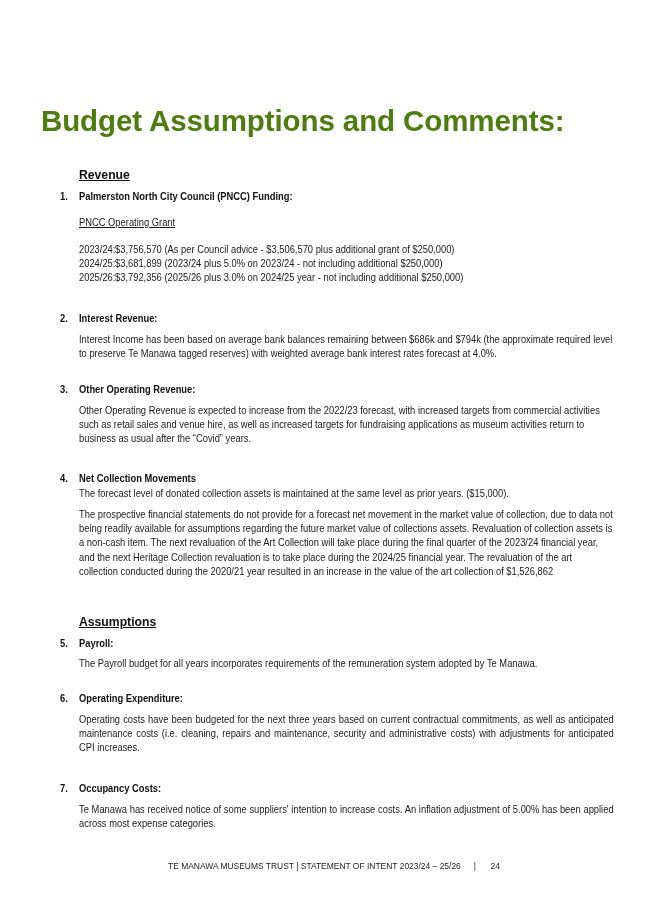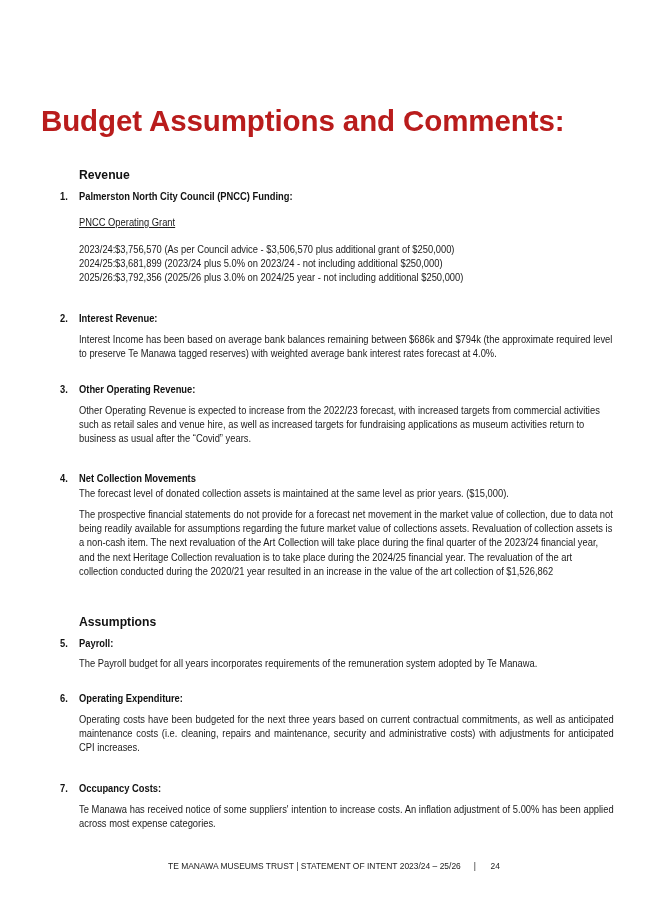--- a/index.html
+++ b/index.html
@@ -4,27 +4,27 @@
 <style>
   html, body { margin: 0; padding: 0; background: #ffffff; }
   body {
     width: 645px; height: 912px; position: relative; overflow: hidden;
     font-family: "Liberation Sans Narrow", "Liberation Sans", sans-serif;
     color: #111;
   }
   .page-title {
     position: absolute; left: 41px; top: 104px;
     font-family: "Liberation Sans", sans-serif;
-    font-weight: bold; font-size: 29.5px; letter-spacing: -0.1px; color: #b91c1c;
+    font-weight: bold; font-size: 29.5px; letter-spacing: -0.1px; color: #4d7c0f;
     white-space: nowrap;
   }
   .section-heading {
     position: absolute; left: 79px;
     font-family: "Liberation Sans", sans-serif;
-    font-weight: bold; font-size: 12.2px; color: #111;
+    font-weight: bold; font-size: 12.2px; text-decoration: underline; color: #111;
   }
   .item-num {
     position: absolute; left: 60px;
     font-family: "Liberation Sans", sans-serif;
     font-weight: bold; font-size: 10.4px; transform: scaleX(0.9); transform-origin: left;
   }
   .item-title {
     position: absolute; left: 79px;
     font-family: "Liberation Sans", sans-serif;
     font-weight: bold; font-size: 10.4px; transform: scaleX(0.9); transform-origin: left;

